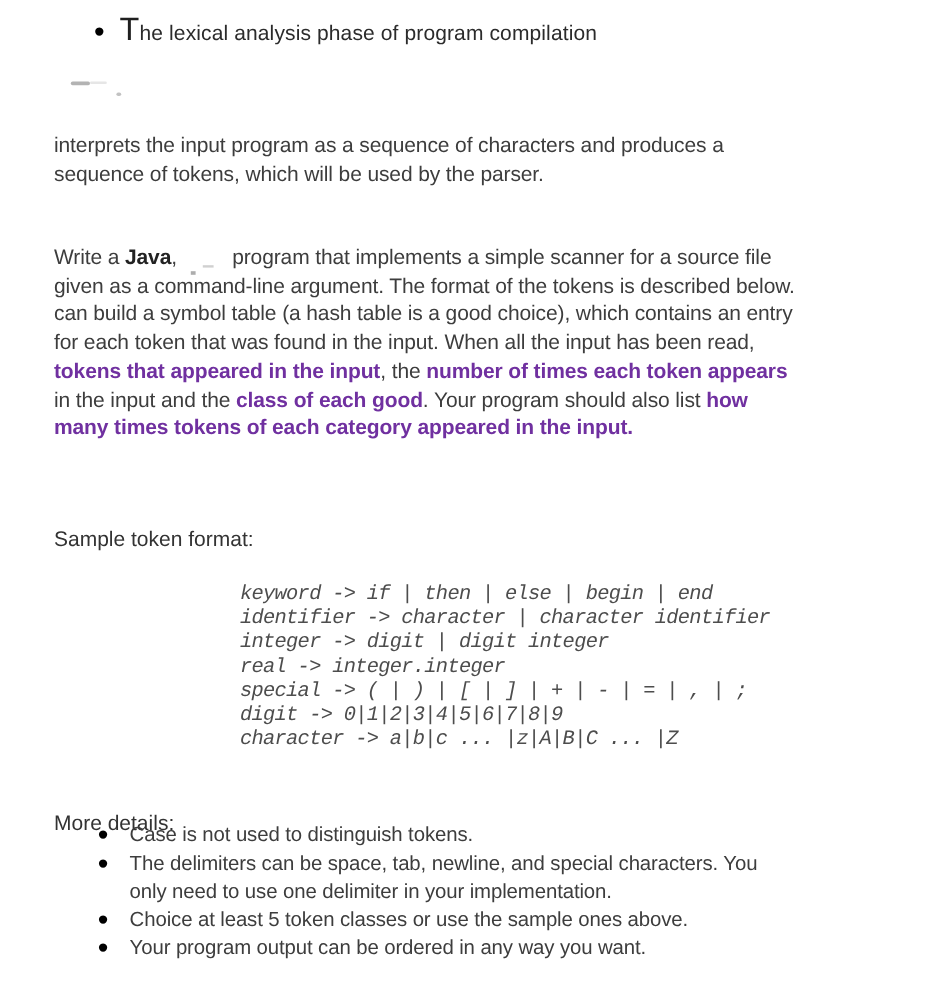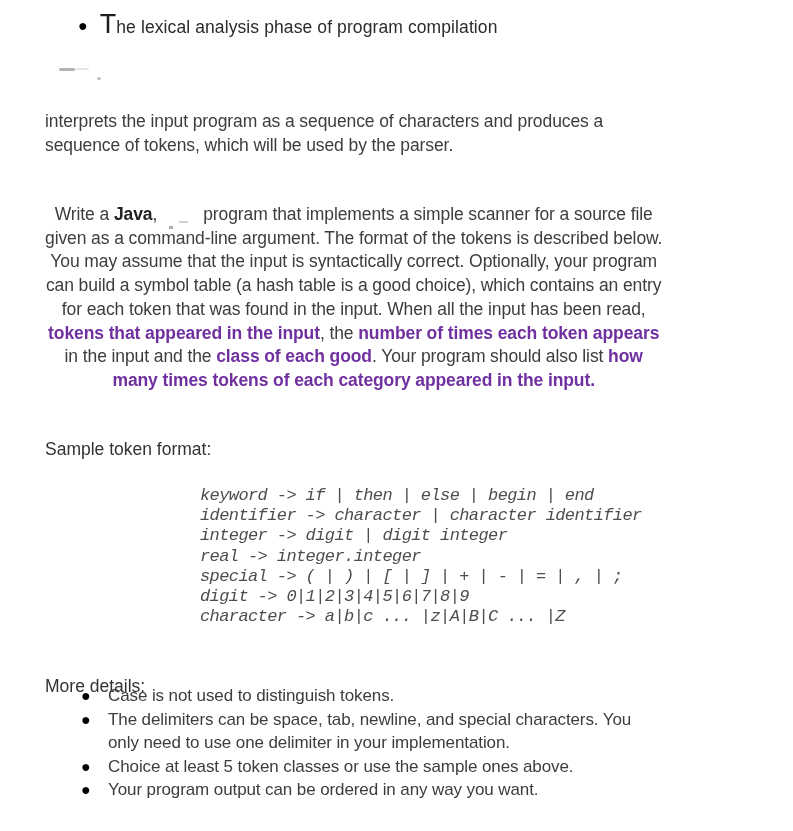--- a/index.html
+++ b/index.html
@@ -14,21 +14,21 @@
   .title-text .tline{white-space:nowrap;font-size:17.5px;color:#2b2b2b;letter-spacing:.1px;}
   .run-big{font-size:27px;font-weight:400;color:#1f1f1f;}
   
   .artifact{position:absolute;background:#9a9a9a;border-radius:2px;}
   .a1{left:59px;top:68px;width:16px;height:3px;opacity:.75;}
   .a1b{left:75px;top:68px;width:14px;height:2px;opacity:.25;}
   .a2{left:97px;top:77px;width:4px;height:3px;opacity:.6;}
   
   .para .tline{white-space:nowrap;font-size:17.5px;line-height:23.7px;letter-spacing:-0.1px;}
   .p1{left:45px;top:110px;}
-  .p2{left:45px;top:203px;text-align:center;}
+  .p2{left:45px;top:203px;}
   .run-b{font-weight:bold;color:#222;}
   .run-p{font-weight:bold;color:var(--purple,#7030a0);}
   .run-gap{display:inline-block;width:46px;position:relative;}
   .run-gap::before{content:"";position:absolute;left:12px;top:6px;width:4px;height:3px;background:#8a8a8a;opacity:.7;}
   .run-gap::after{content:"";position:absolute;left:22px;top:1px;width:9px;height:2px;background:#aaa;opacity:.55;}
   
   .heading{font-size:17.5px;color:#333;white-space:nowrap;}
   .h-sample{left:45px;top:439px;}
   .h-more{left:45px;top:676px;}
   
@@ -58,21 +58,20 @@
   <div class="artifact a2"></div>
 
   <div class="block para p1">
       <div class="tline">interprets the input program as a sequence of characters and produces a</div>
       <div class="tline">sequence of tokens, which will be used by the parser.</div>
     </div>
 
   <div class="block para p2">
       <div class="tline"><span class="run">Write a </span><span class="run-b">Java</span><span class="run">,</span><span class="run-gap"></span><span class="run">program that implements a simple scanner for a source file</span></div>
       <div class="tline"><span class="run">given as a command-line argument. The format of the tokens is described below.</span></div>
-      <div class="tline"><span class="run">You may assume that the input is syntactically correct. Optionally, your program</span></div>
       <div class="tline"><span class="run">can build a symbol table (a hash table is a good choice), which contains an entry</span></div>
       <div class="tline"><span class="run">for each token that was found in the input. When all the input has been read,</span></div>
       <div class="tline"><span class="run-p">tokens that appeared in the input</span><span class="run">, the </span><span class="run-p">number of times each token appears</span></div>
       <div class="tline"><span class="run">in the input and the </span><span class="run-p">class of each good</span><span class="run">. Your program should also list </span><span class="run-p">how</span></div>
       <div class="tline"><span class="run-p">many times tokens of each category appeared in the input.</span></div>
     </div>
 
   <div class="block heading h-sample">Sample token format:</div>
 
   <div class="block code">

